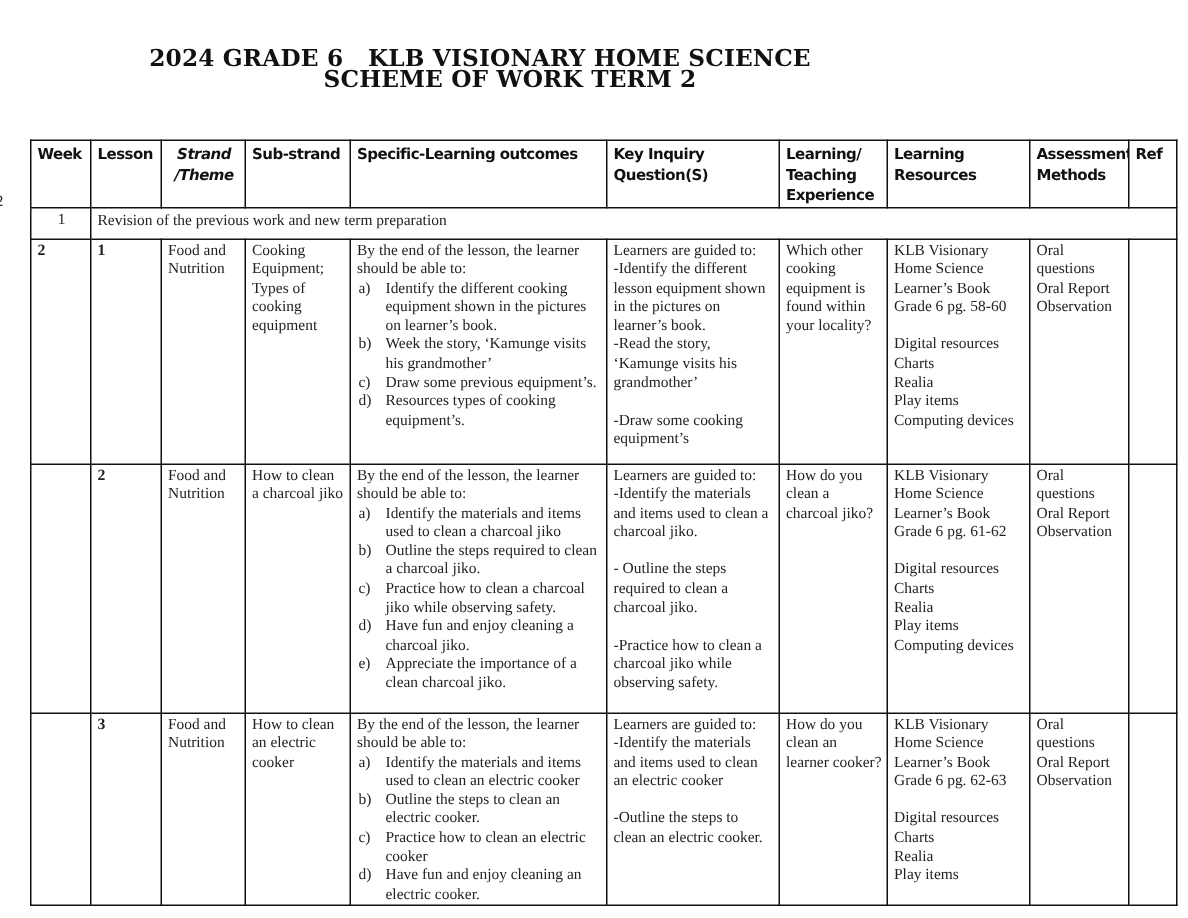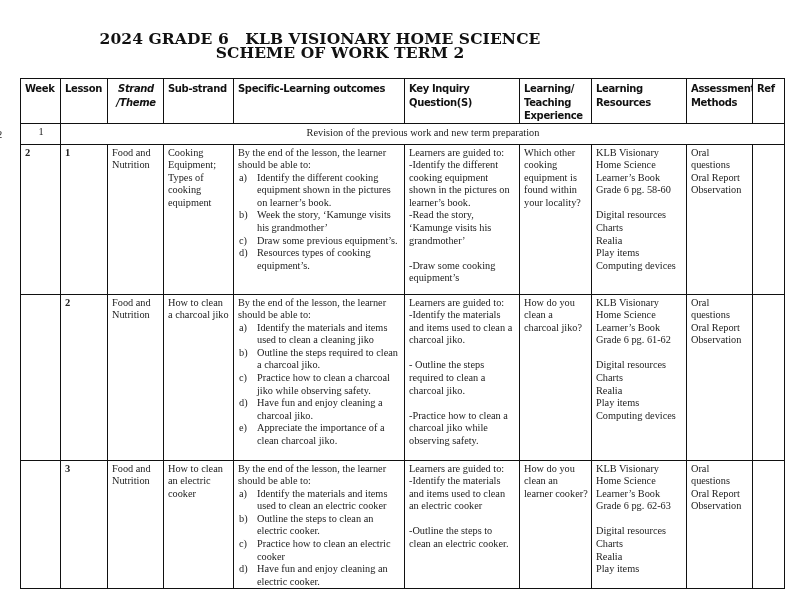--- a/index.html
+++ b/index.html
@@ -9,41 +9,41 @@
     font-family: "DejaVu Serif", serif; font-weight: bold; font-size: 15.5px;
     color: #111; letter-spacing: 0.1px; white-space: pre;
   }
   #title1 { top: 29px; }
   #title2 { top: 43px; padding-left: 20px; }
   .margin-num {
     position: absolute; left: -3px; top: 129px;
     font-family: "Liberation Serif", serif; font-size: 10.5px; color: #222;
   }
   table {
-    position: absolute; left: 20px; top: 78px;
+    position: absolute; left: 20px; top: 93px;
     border-collapse: collapse; table-layout: fixed; width: 764px;
   }
   td, th {
     border: 1.4px solid #111; vertical-align: top; padding: 2px 3px 0 4px;
     font-family: "Liberation Serif", serif; font-size: 10.3px; line-height: 12.6px;
     color: #222; text-align: left; overflow: hidden;
   }
   th {
     font-family: "DejaVu Sans", sans-serif; font-weight: bold; font-size: 10px;
     line-height: 13.5px; color: #111; padding-top: 3px; letter-spacing: -0.35px;
   }
   th.ital { font-style: italic; text-align: center; }
   tr.hdr { height: 44px; }
   tr.rev { height: 21px; }
   tr.r1 { height: 150px; }
   tr.r2 { height: 166px; }
   tr.r3 { height: 128px; }
   td.bold { font-weight: bold; font-size: 10.5px; }
   td.center { text-align: center; }
-  .rev-text { text-align: center; padding-top: 3px; }
+  .rev-text { text-align: left; padding-top: 3px; }
   ol.outcomes { list-style: none; margin: 0; padding: 0; }
   ol.outcomes li { display: flex; }
   ol.outcomes li .lbl { width: 15px; flex: 0 0 15px; padding-left: 1px; }
   ol.outcomes li .txt { flex: 1; padding-left: 3px; }
   .para { margin: 0; }
   .gap { height: 12.6px; }
 </style>
 </head>
 <body>
 
@@ -105,21 +105,21 @@
               <span class="txt">Draw some previous equipment’s.</span>
             </li>
             <li>
               <span class="lbl">d)</span>
               <span class="txt">Resources types of cooking equipment’s.</span>
             </li>
           </ol>
     </td>
     <td>
           <div class="para">Learners are guided to:</div>
-          <div class="para">-Identify the different cooking equipment shown in the pictures on learner’s book.</div>
+          <div class="para">-Identify the different lesson equipment shown in the pictures on learner’s book.</div>
           <div class="para">-Read the story, ‘Kamunge visits his grandmother’</div>
           <div class="gap"></div>
           <div class="para">-Draw some cooking equipment’s</div>
         </td>
     <td>Which other cooking equipment is found within your locality?</td>
     <td>
       <p class="para">KLB Visionary Home Science Learner’s Book Grade 6 pg. 58-60</p>
       <div class="gap"></div>
       <div>
             <div class="para">Digital resources</div>
@@ -140,21 +140,21 @@
   <tr class="r2">
     <td class="bold"></td>
     <td class="bold">2</td>
     <td>Food and Nutrition</td>
     <td>How to clean a charcoal jiko</td>
     <td>
       <p class="para">By the end of the lesson, the learner should be able to:</p>
       <ol class="outcomes">
             <li>
               <span class="lbl">a)</span>
-              <span class="txt">Identify the materials and items used to clean a cleaning jiko</span>
+              <span class="txt">Identify the materials and items used to clean a charcoal jiko</span>
             </li>
             <li>
               <span class="lbl">b)</span>
               <span class="txt">Outline the steps required to clean a charcoal jiko.</span>
             </li>
             <li>
               <span class="lbl">c)</span>
               <span class="txt">Practice how to clean a charcoal jiko while observing safety.</span>
             </li>
             <li>

